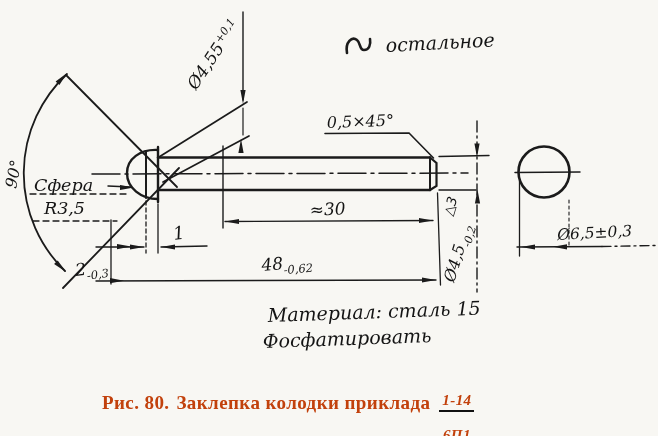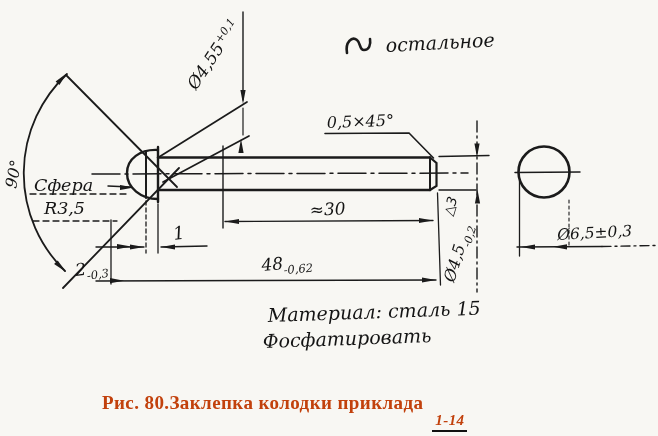--- a/index.html
+++ b/index.html
@@ -12,26 +12,26 @@
   svg{position:absolute;left:0;top:0;}
   .ink{stroke:#1b1b1b;fill:none;stroke-linecap:round;}
   .ann{font-style:italic;fill:#141414;}
   .caption{
     position:absolute;left:102px;top:392px;width:520px;
     display:flex;align-items:flex-start;
     font-family:"Liberation Serif","DejaVu Serif",serif;
     font-weight:bold;font-size:19px;color:#c2410c;
     letter-spacing:0.4px;white-space:nowrap;
   }
-  .caption .t{}
+  .caption .t{margin-left:7px;}
   .frac{
     display:inline-flex;flex-direction:column;align-items:center;
     margin-left:9px;font-style:italic;font-size:15px;line-height:1.1;
   }
-  .frac .top{border-bottom:2px solid #111;padding:0 3px 1px 3px;margin-top:20px;}
+  .frac .top{border-bottom:2px solid #111;padding:0 3px 1px 3px;}
   .frac .bot{padding-top:15px;}
 </style>
 </head>
 <body>
 
 <div class="stage">
   <svg width="658" height="436" viewBox="0 0 658 436">
 
     <g>
       <path class="ink" stroke-width="1.8" d="M 67 74 A 136 136 0 0 0 65 271"></path>

